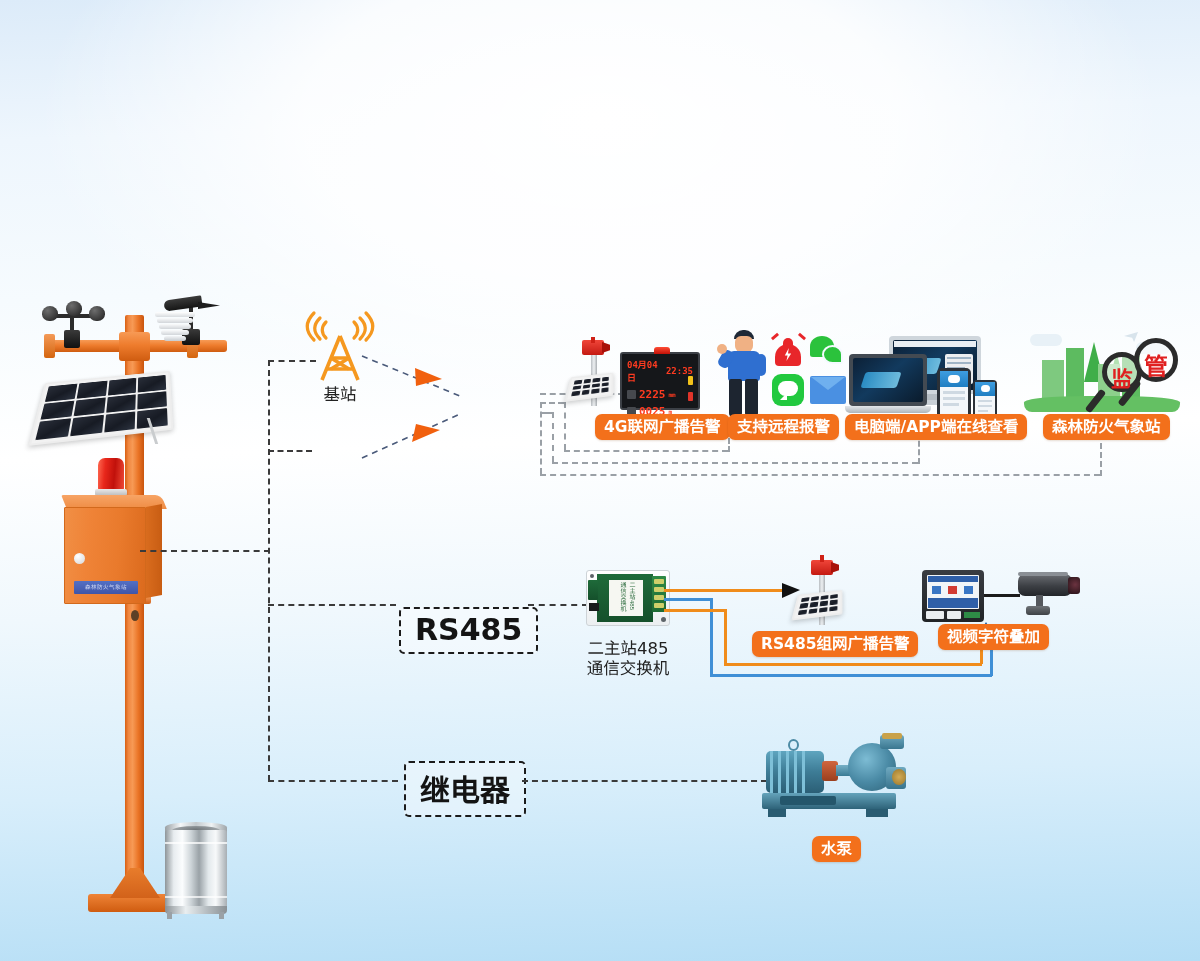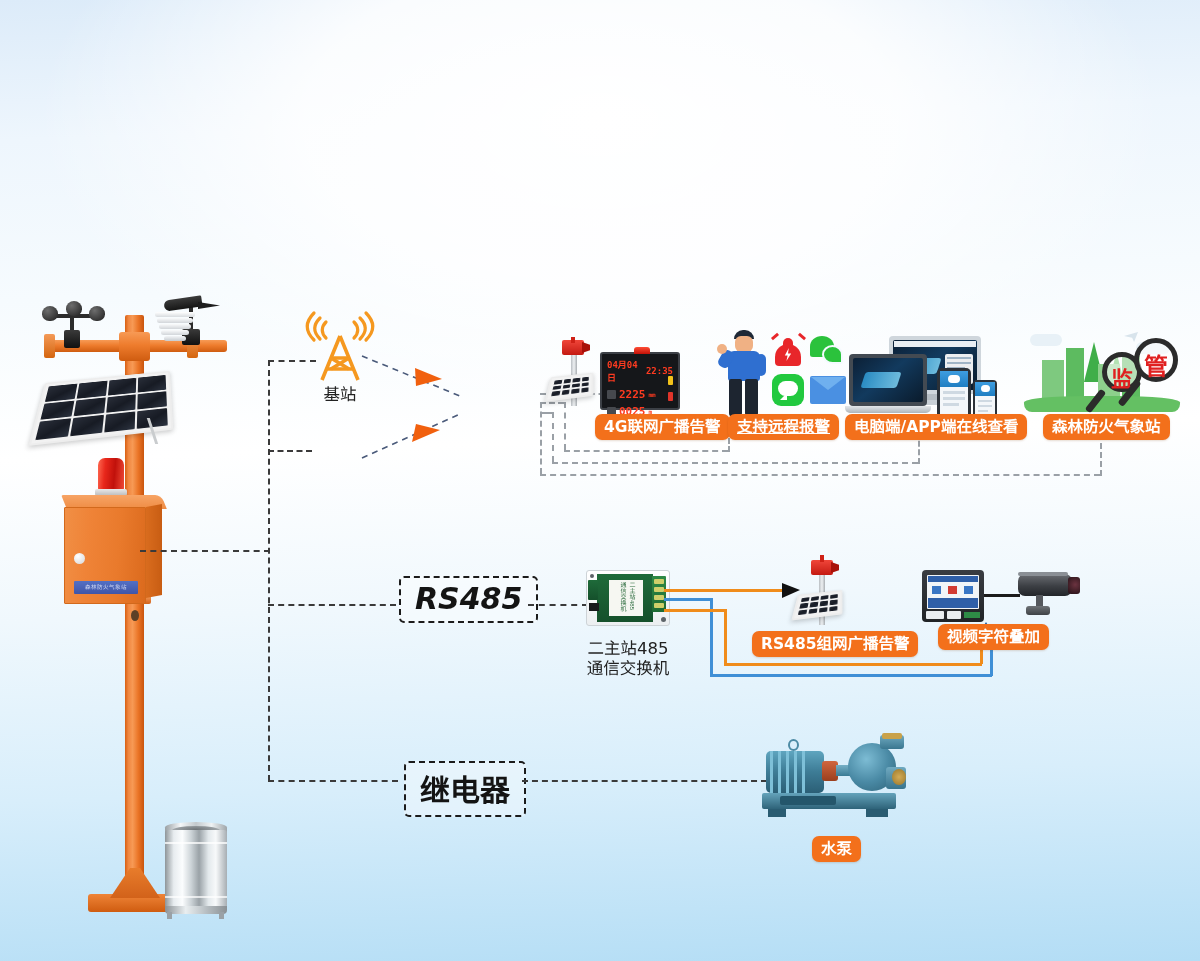--- a/index.html
+++ b/index.html
@@ -271,21 +271,21 @@
 
   <div class="abs dash-h-gray" style="left:540px; top:412px; width:12px;"></div>
   <div class="abs dash-v-gray" style="left:552px; top:412px; height:50px;"></div>
   <div class="abs dash-h-gray" style="left:552px; top:462px; width:366px;"></div>
   <div class="abs dash-v-gray" style="left:918px; top:432px; height:32px;"></div>
 
   <div class="abs dash-v-gray" style="left:540px; top:402px; height:72px;"></div>
   <div class="abs dash-h-gray" style="left:540px; top:474px; width:560px;"></div>
   <div class="abs dash-v-gray" style="left:1100px; top:434px; height:42px;"></div>
 
-  <div class="abs" style="left:548px; top:332px; width:135px; height:100px;">
+  <div class="abs" style="left:568px; top:332px; width:135px; height:100px;">
 
     <div class="abs" style="left:23px; top:22px; width:6px; height:52px; background:linear-gradient(90deg,#b9bec2,#eef1f3,#a9aeb2);"></div>
     <div class="abs" style="left:10px; top:5px; width:30px; height:20px;">
       <div class="abs" style="left:4px; top:3px; width:22px; height:15px; background:linear-gradient(180deg,#f0463a,#c41a12); border-radius:2px;"></div>
       <div class="abs" style="left:24px; top:5px; width:8px; height:11px; background:#a81109; clip-path:polygon(0 0,100% 25%,100% 75%,0 100%);"></div>
       <div class="abs" style="left:13px; top:0px; width:4px; height:6px; background:#cf2116;"></div>
     </div>
     <div class="abs" style="left:0px; top:40px; width:46px; height:28px; transform:perspective(120px) rotateX(34deg) rotateZ(-8deg) skewX(-14deg);">
       <div class="solar" style="width:46px;height:28px;grid-template-columns:repeat(4,1fr);grid-template-rows:repeat(3,1fr);">
         <i></i>
@@ -352,21 +352,21 @@
     <div class="abs" style="left:52px; top:44px; width:32px; height:32px;">
       <div class="abs" style="left:0; top:0; width:32px; height:32px; background:#22c93f; border-radius:9px;"></div>
       <div class="abs" style="left:6px; top:7px; width:20px; height:15px; background:#fff; border-radius:8px;"></div>
       <div class="abs" style="left:8px; top:19px; width:7px; height:7px; background:#fff; clip-path:polygon(0 100%,100% 0,100% 100%);"></div>
     </div>
     <div class="abs" style="left:90px; top:46px; width:36px; height:28px;">
       <div class="abs" style="left:0; top:0; width:36px; height:28px; background:#4a90e2; border-radius:2px;"></div>
       <div class="abs" style="left:1px; top:1px; width:34px; height:18px; background:#6fb0ef; clip-path:polygon(0 0,50% 72%,100% 0);"></div>
     </div>
   </div>
-  <div class="abs badge" style="left:728px; top:414px;text-decoration:underline;">支持远程报警</div>
+  <div class="abs badge" style="left:728px; top:414px;">支持远程报警</div>
 
   <div class="abs" style="left:845px; top:336px; width:160px; height:94px;">
 
     <div class="abs" style="left:44px; top:0px; width:92px; height:70px;">
       <div class="abs" style="left:0; top:0; width:92px; height:58px; background:#cfd6dc; border-radius:4px; padding:3px;"></div>
       <div class="abs screen-dark" style="left:4px; top:4px; width:84px; height:50px; border-radius:2px;"></div>
       <div class="abs" style="left:5px; top:5px; width:82px; height:6px; background:#e9eef3;"></div>
       <div class="abs" style="left:56px; top:18px; width:28px; height:30px; background:rgba(255,255,255,.92); border-radius:2px;"></div>
       <div class="abs" style="left:58px; top:21px; width:24px; height:2px; background:#9fb4c6;"></div>
       <div class="abs" style="left:58px; top:26px; width:24px; height:2px; background:#9fb4c6;"></div>
@@ -422,21 +422,21 @@
     </div>
     <div class="abs" style="left:72px; top:58px; width:7px; height:26px; background:#2b2b2b; transform:rotate(38deg); border-radius:3px;"></div>
     <div class="abs magnifier" style="left:114px; top:8px; width:44px; height:44px;">
       <div class="mg-text abs" style="left:5px; top:4px; font-size:24px;">管</div>
     </div>
     <div class="abs" style="left:106px; top:48px; width:7px; height:30px; background:#2b2b2b; transform:rotate(38deg); border-radius:3px;"></div>
     <div class="abs" style="left:104px; top:2px; width:14px; height:10px; background:#d8e4ec; clip-path:polygon(0 40%,100% 0,72% 100%,58% 58%);"></div>
   </div>
   <div class="abs badge" style="left:1043px; top:414px;">森林防火气象站</div>
 
-  <div class="abs keybox" style="left:399px; top:576px;font-style:italic;">RS485</div>
+  <div class="abs keybox" style="left:399px; top:607px;">RS485</div>
   <div class="abs dash-h" style="left:528px; top:604px; width:60px;"></div>
 
   <div class="abs" style="left:586px; top:570px; width:84px; height:68px;">
     <div class="abs sw-body" style="left:0; top:0; width:84px; height:56px;"></div>
     <div class="abs" style="left:4px; top:4px; width:4px; height:4px; background:#5d6368; border-radius:50%;"></div>
     <div class="abs" style="left:75px; top:47px; width:5px; height:5px; background:#5d6368; border-radius:50%;"></div>
     <div class="abs sw-green" style="left:11px; top:4px; width:56px; height:48px;"></div>
     <div class="abs" style="left:23px; top:10px; width:34px; height:36px; background:#f6f7f2;"></div>
     <div class="abs" style="left:30px; top:12px; width:20px; height:32px; font-size:6px; color:#2b6b3c; writing-mode:vertical-rl; line-height:9px; overflow:hidden;">二主站485通信交换机</div>
     <div class="abs sw-green" style="left:2px; top:10px; width:10px; height:20px; border-radius:1px;"></div>

